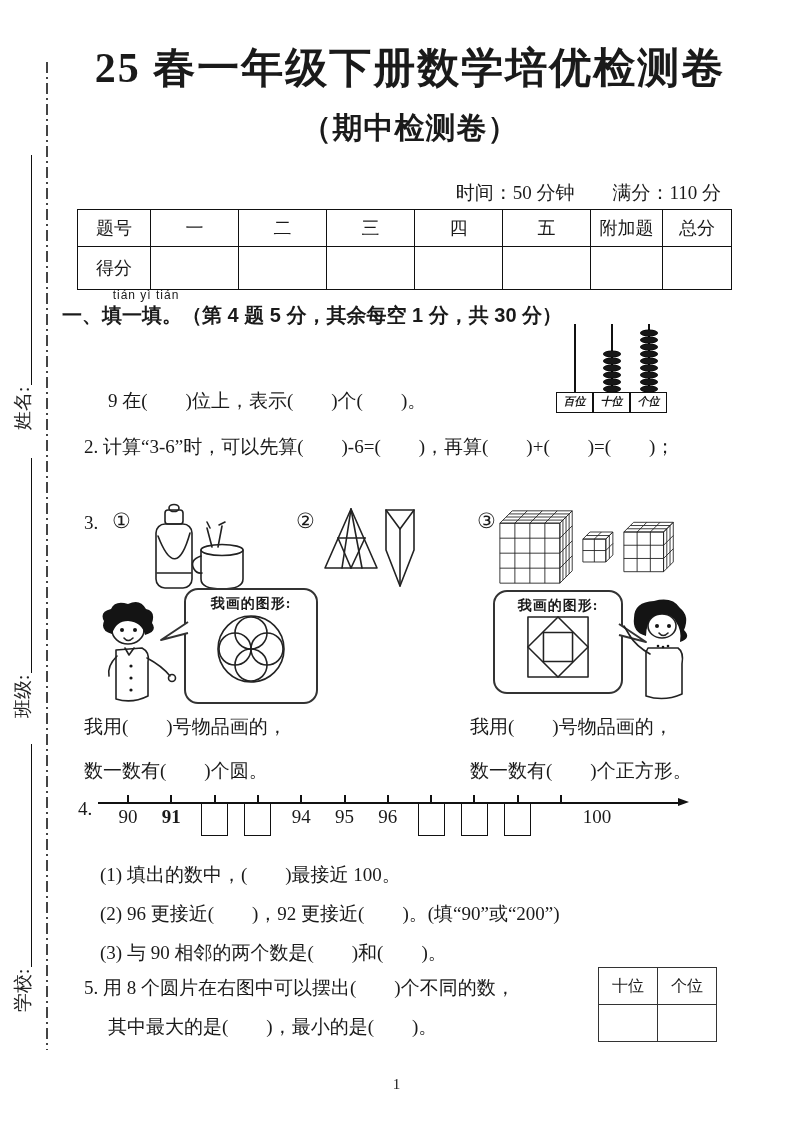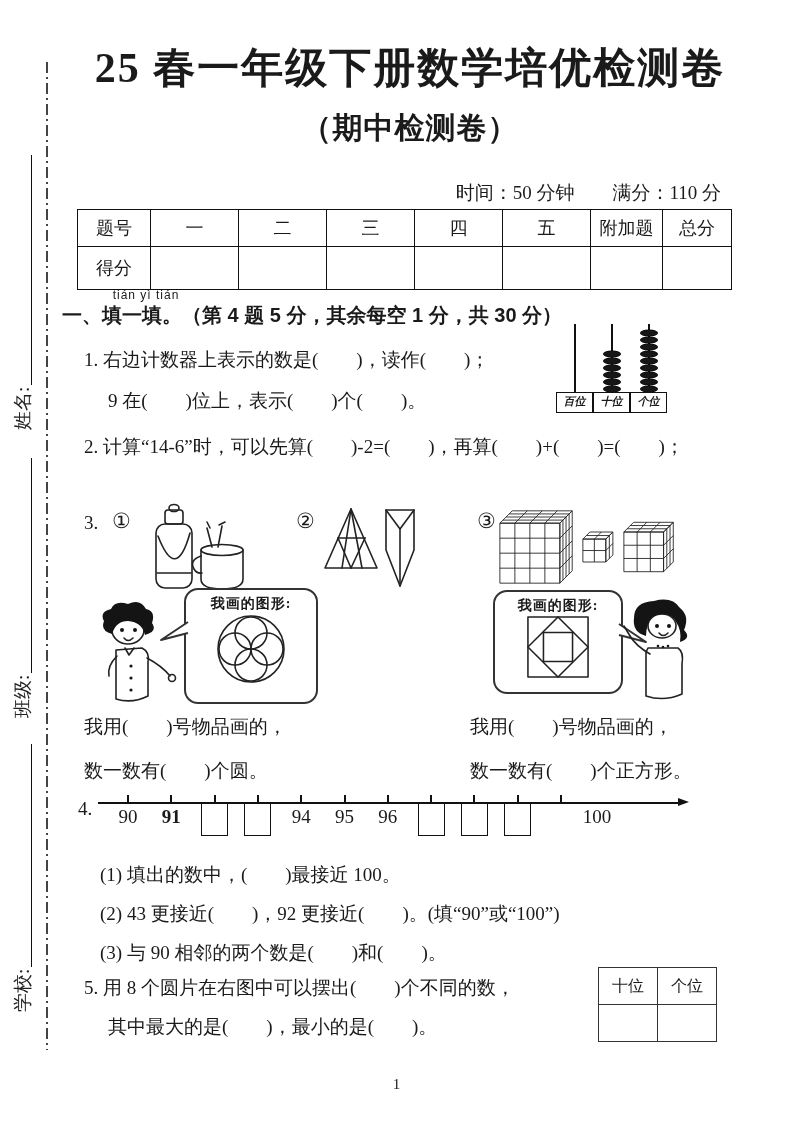--- a/index.html
+++ b/index.html
@@ -121,21 +121,20 @@
       <td></td>
       <td></td>
     </tr>
   </tbody>
     </table>
 
   <div class="sec-head sans">
     <span>一、</span><span class="ruby"><span class="pinyin sans">tián yì tián</span><span>填一填</span></span><span>。（第 4 题 5 分，其余每空 1 分，共 30 分）</span>
   </div>
 
-  <div class="tline" style="left:84px;top:347px">1. 右边计数器上表示的数是(　　)，读作(　　)；</div>
   <div class="tline" style="left:108px;top:388px">9 在(　　)位上，表示(　　)个(　　)。</div>
   <div class="counter">
       <div class="c-col" style="left: 0px;">
         <div class="c-rod"></div>
         <div class="c-label">百位</div>
       </div>
       <div class="c-col" style="left: 37px;">
         <div class="c-rod"></div>
         <div class="c-bead" style="bottom: 21px;"></div>
         <div class="c-bead" style="bottom: 28px;"></div>
@@ -153,21 +152,21 @@
         <div class="c-bead" style="bottom: 42px;"></div>
         <div class="c-bead" style="bottom: 49px;"></div>
         <div class="c-bead" style="bottom: 56px;"></div>
         <div class="c-bead" style="bottom: 63px;"></div>
         <div class="c-bead" style="bottom: 70px;"></div>
         <div class="c-bead" style="bottom: 77px;"></div>
         <div class="c-label">个位</div>
       </div>
     </div>
 
-  <div class="tline" style="left:84px;top:434px">2. 计算“14-6”时，可以先算(　　)-2=(　　)，再算(　　)+(　　)=(　　)；</div>
+  <div class="tline" style="left:84px;top:434px">2. 计算“3-6”时，可以先算(　　)-6=(　　)，再算(　　)+(　　)=(　　)；</div>
 
   <div class="tline" style="left:84px;top:512px">3.</div>
   <div class="q3tag" style="left:112px;top:509px">①</div>
   <div class="q3tag" style="left:296px;top:509px">②</div>
   <div class="q3tag" style="left:477px;top:509px">③</div>
 
   <svg class="lineart" style="left:148px;top:503px" width="104" height="90" viewBox="0 0 104 90">
     <rect class="stroke" x="17" y="7" width="18" height="14" rx="3"></rect>
     <ellipse class="stroke" cx="26" cy="5" rx="5" ry="3.5"></ellipse>
     <rect class="stroke" x="8" y="21" width="36" height="64" rx="9"></rect>
@@ -354,21 +353,21 @@
       <div class="nl-tick" style="left: 334.1px;"></div>
       <div class="nl-box" style="left: 321.6px;"></div>
       <div class="nl-tick" style="left: 377.4px;"></div>
       <div class="nl-box" style="left: 364.9px;"></div>
       <div class="nl-tick" style="left: 420.7px;"></div>
       <div class="nl-box" style="left: 408.2px;"></div>
       <div class="nl-tick" style="left: 464px;"></div>
       <div class="nl-label" style="left: 443px; margin-left: 36px;">100</div>
     </div>
   <div class="tline" style="left:100px;top:862px">(1) 填出的数中，(　　)最接近 100。</div>
-  <div class="tline" style="left:100px;top:901px">(2) 43 更接近(　　)，92 更接近(　　)。(填“90”或“100”)</div>
+  <div class="tline" style="left:100px;top:901px">(2) 96 更接近(　　)，92 更接近(　　)。(填“90”或“200”)</div>
   <div class="tline" style="left:100px;top:940px">(3) 与 90 相邻的两个数是(　　)和(　　)。</div>
 
   <div class="tline" style="left:84px;top:975px">5. 用 8 个圆片在右图中可以摆出(　　)个不同的数，</div>
   <div class="tline" style="left:108px;top:1014px">其中最大的是(　　)，最小的是(　　)。</div>
   <table class="ph">
     <tbody>
         <tr>
       <td>十位</td>
       <td>个位</td>
     </tr>

